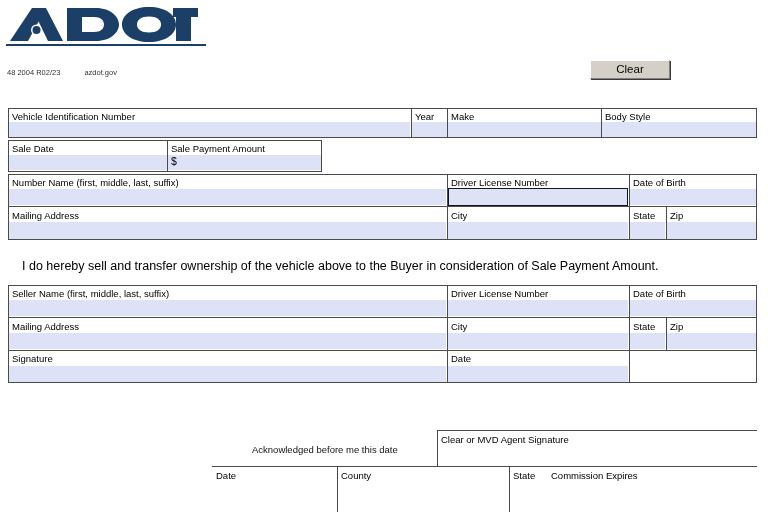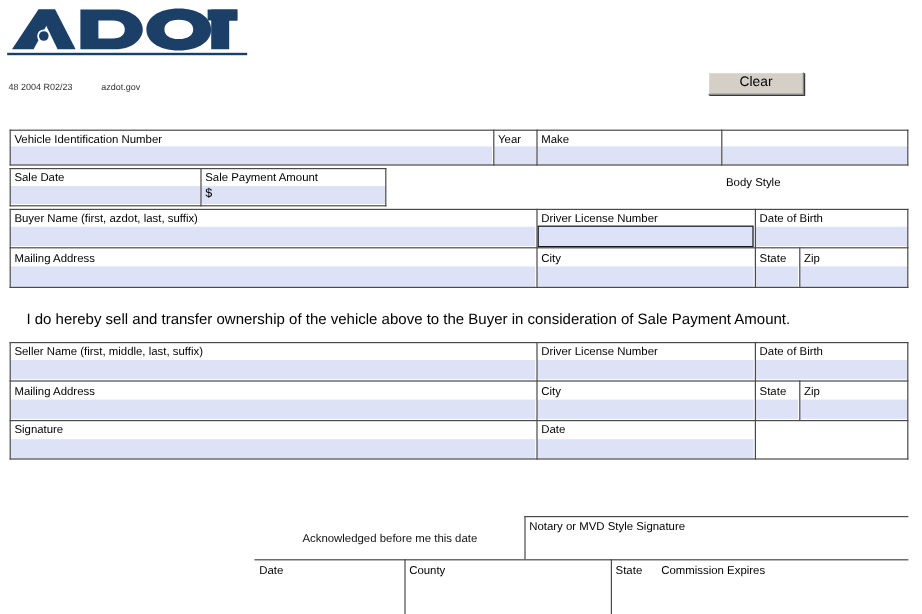--- a/index.html
+++ b/index.html
@@ -188,21 +188,21 @@
 
   <div class="lbl" style="left:12px; top:111px;">Vehicle Identification Number</div>
   <input class="fill" style="left: 9px; top: 122px; width: 401px; height: 15px;" value="">
 
   <div class="lbl" style="left:415px; top:111px;">Year</div>
   <input class="fill" style="left: 412px; top: 122px; width: 35px; height: 15px;" value="">
 
   <div class="lbl" style="left:451px; top:111px;">Make</div>
   <input class="fill" style="left: 448px; top: 122px; width: 153px; height: 15px;" value="">
 
-  <div class="lbl" style="left:605px; top:111px;margin-top:36px;">Body Style</div>
+  <div class="lbl" style="left:605px; top:111px;">Body Style</div>
   <input class="fill" style="left: 602px; top: 122px; width: 154px; height: 15px;" value="">
 
   <div class="hline" style="left:8px; top:140px; width:314px;"></div>
   <div class="hline" style="left:8px; top:171px; width:314px;"></div>
   <div class="vline" style="left:8px; top:140px; height:32px;"></div>
   <div class="vline" style="left:167px; top:140px; height:32px;"></div>
   <div class="vline" style="left:321px; top:140px; height:32px;"></div>
 
   <div class="lbl" style="left:12px; top:143px;text-align:center;">Sale Date</div>
   <input class="fill" style="left: 9px; top: 155px; width: 158px; height: 15px;" value="">
@@ -215,21 +215,21 @@
 <div>
   <div class="hline" style="left:8px; top:174px; width:749px;"></div>
   <div class="hline" style="left:8px; top:206px; width:749px;"></div>
   <div class="hline" style="left:8px; top:239px; width:749px;"></div>
   <div class="vline" style="left:8px; top:174px; height:66px;"></div>
   <div class="vline" style="left:447px; top:174px; height:66px;"></div>
   <div class="vline" style="left:629px; top:174px; height:66px;"></div>
   <div class="vline" style="left:666px; top:206px; height:34px;"></div>
   <div class="vline" style="left:756px; top:174px; height:66px;"></div>
 
-  <div class="lbl" style="left:12px; top:177px;">Buyer Name (first, azdot, last, suffix)</div>
+  <div class="lbl" style="left:12px; top:177px;">Number Name (first, middle, last, suffix)</div>
   <input class="fill" style="left: 9px; top: 189px; width: 437px; height: 16px;" value="">
 
   <div class="lbl" style="left:451px; top:177px;">Driver License Number</div>
   <input class="fill focused" style="left: 448px; top: 188px; width: 180px; height: 18px;" value="">
 
   <div class="lbl" style="left:633px; top:177px;">Date of Birth</div>
   <input class="fill" style="left: 630px; top: 189px; width: 126px; height: 16px;" value="">
 
   <div class="lbl" style="left:12px; top:210px;">Mailing Address</div>
   <input class="fill" style="left: 9px; top: 222px; width: 437px; height: 17px;" value="">
@@ -283,21 +283,21 @@
 
   <div class="lbl" style="left:451px; top:353px;">Date</div>
   <input class="fill" style="left: 448px; top: 366px; width: 180px; height: 16px;" value="">
 </div>
 
 <div>
   <div id="ack-text">Acknowledged before me this date</div>
 
   <div class="hline" style="left:437px; top:430px; width:320px;"></div>
   <div class="vline" style="left:437px; top:430px; height:36px;"></div>
-  <div class="lbl" style="left:441px; top:434px;">Notary or MVD Style Signature</div>
+  <div class="lbl" style="left:441px; top:434px;">Clear or MVD Agent Signature</div>
   <input class="fill" style="left: 438px; top: 447px; width: 318px; height: 0px; background: transparent;" value="">
 
   <div class="hline" style="left:212px; top:466px; width:545px;"></div>
   <div class="vline" style="left:337px; top:466px; height:46px;"></div>
   <div class="vline" style="left:509px; top:466px; height:46px;"></div>
 
   <div class="lbl" style="left:216px; top:470px;">Date</div>
   <input class="fill" style="left: 213px; top: 483px; width: 123px; height: 0px; background: transparent;" value="">
 
   <div class="lbl" style="left:341px; top:470px;text-align:center;">County</div>

